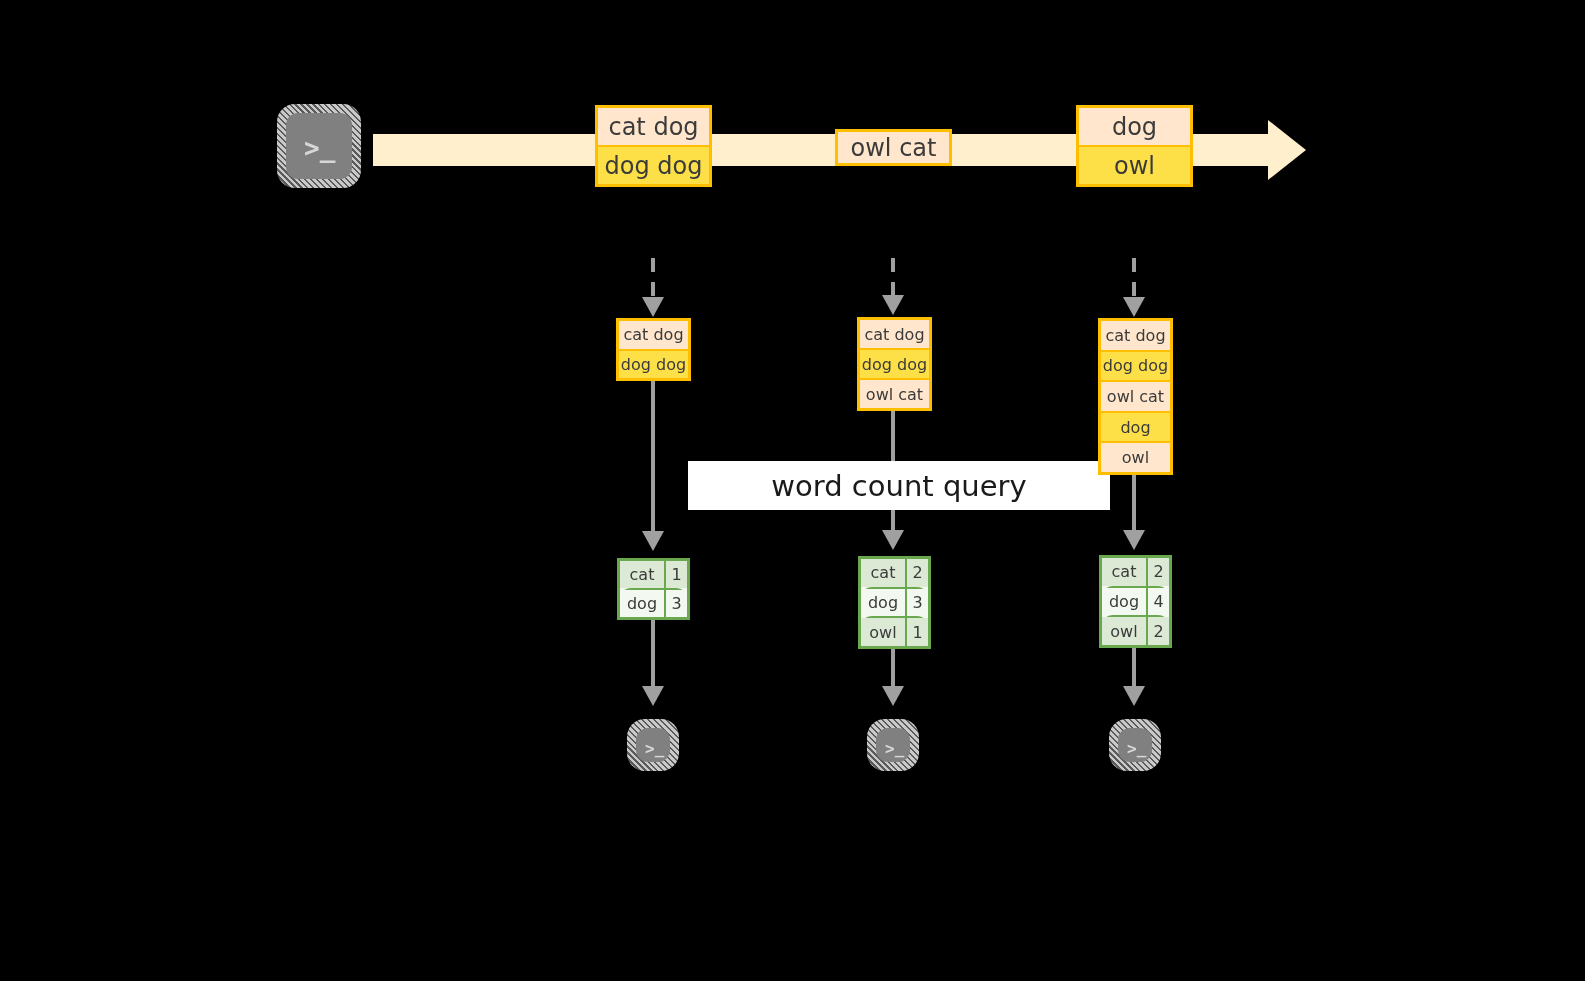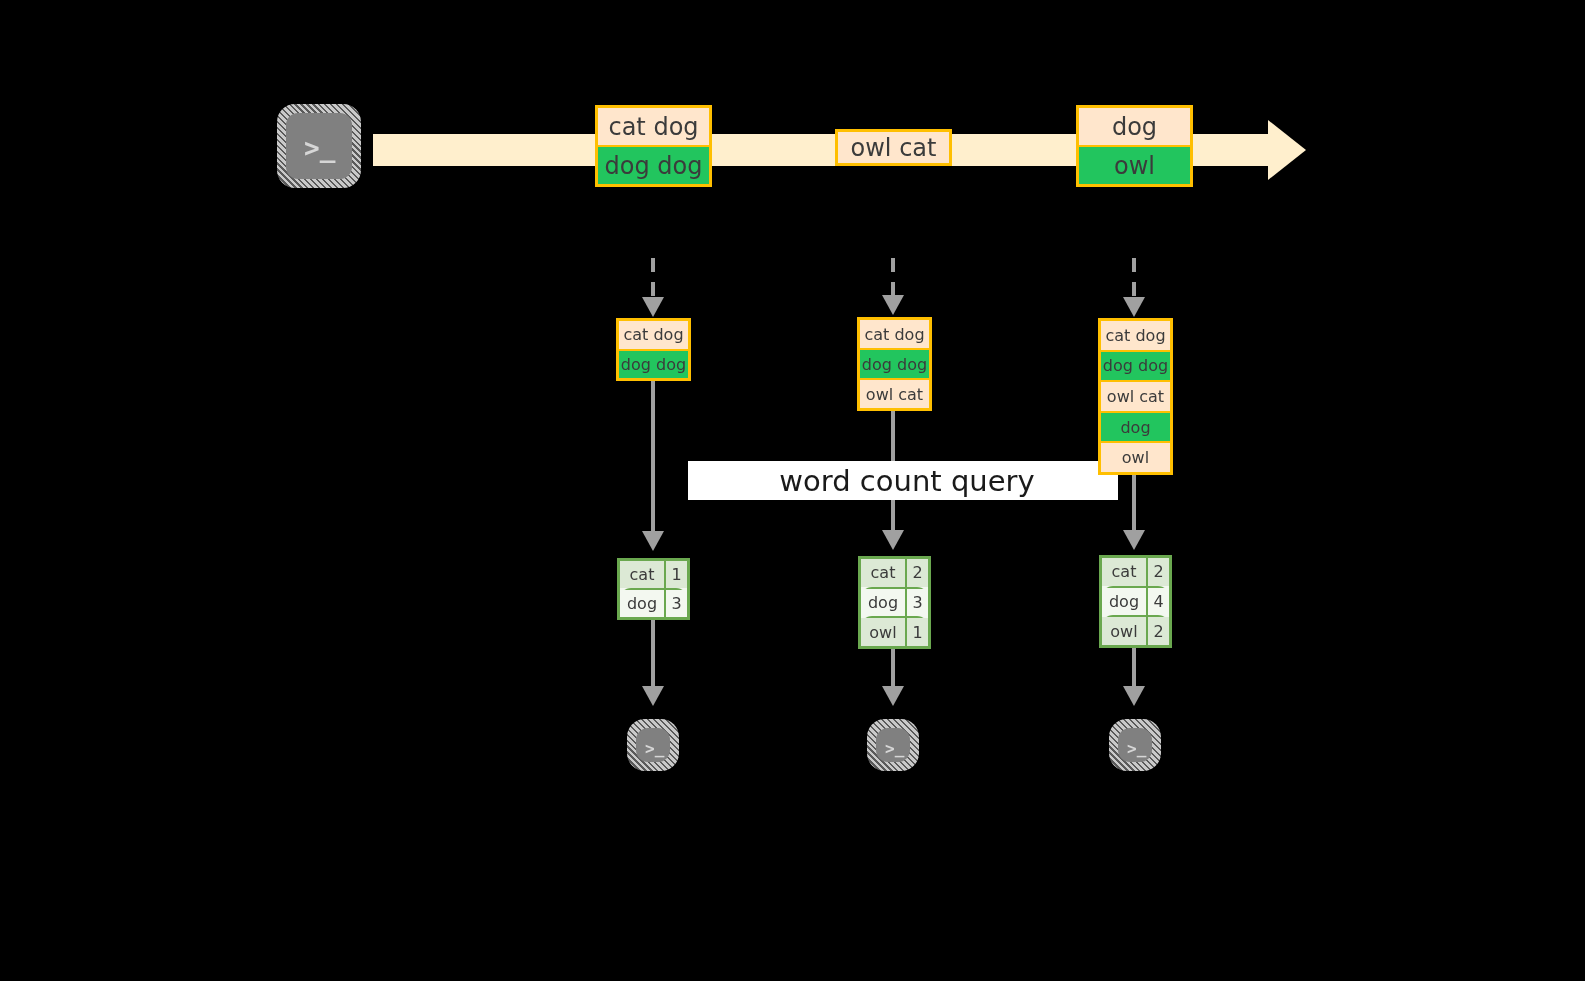--- a/index.html
+++ b/index.html
@@ -77,21 +77,21 @@
   .obox .row {
     box-sizing: border-box;
     display: flex;
     align-items: center;
     justify-content: center;
     color: #3b3b3b;
     white-space: nowrap;
     flex: 1 1 auto;
   }
   .obox .row.alt { background: #ffe6cc; }
-  .obox .row.plain { background: #22c55e; }
+  .obox .row.plain { background: #fde047; }
   .obox .row + .row { border-top: 2px solid #ffbf00; }
 
   .obox.big .row { font-size: 24px; }
   .obox.small .row { font-size: 16px; }
 
   
   .gbox {
     position: absolute;
     box-sizing: border-box;
     border: 3px solid #6aa84f;
@@ -279,21 +279,21 @@
 
   <div class="vline" style="left:1132px; top:648px; height:40px;"></div>
   <div class="vhead" style="left:1123px; top:686px;"></div>
 
   <div class="term" style="left:1109px; top:719px; width:52px; height:52px;">
     <div class="hatch"></div>
     <div class="inner"></div>
     <div class="prompt" style="left:9px; top:13px; font-size:16px;">&gt;_</div>
   </div>
 
-  <div class="qlabel" style="left:688px; top:461px; width:422px; height:39px;padding-left:8px;">word count query</div>
+  <div class="qlabel" style="left:688px; top:461px; width:422px; height:49px;">word count query</div>
 
   <div class="obox small" style="left:1098px; top:318px; width:75px; height:157px;">
     <div class="row alt">cat dog</div>
     <div class="row plain">dog dog</div>
     <div class="row alt">owl cat</div>
     <div class="row plain">dog</div>
     <div class="row alt">owl</div>
   </div>
 
 </div>

